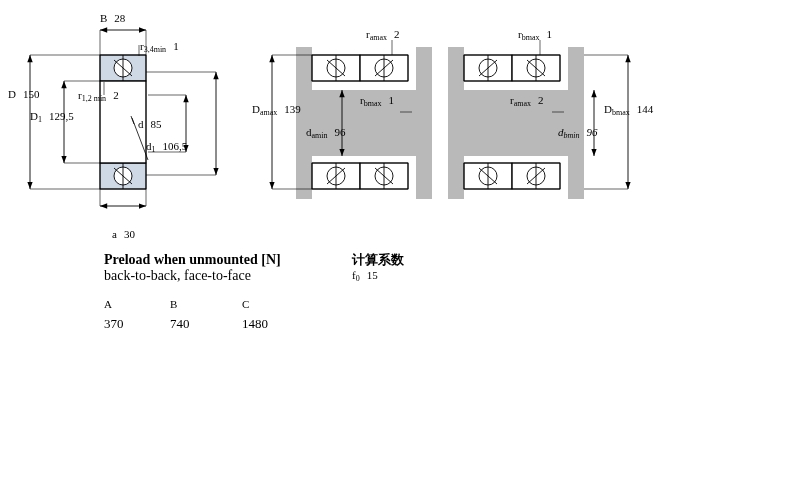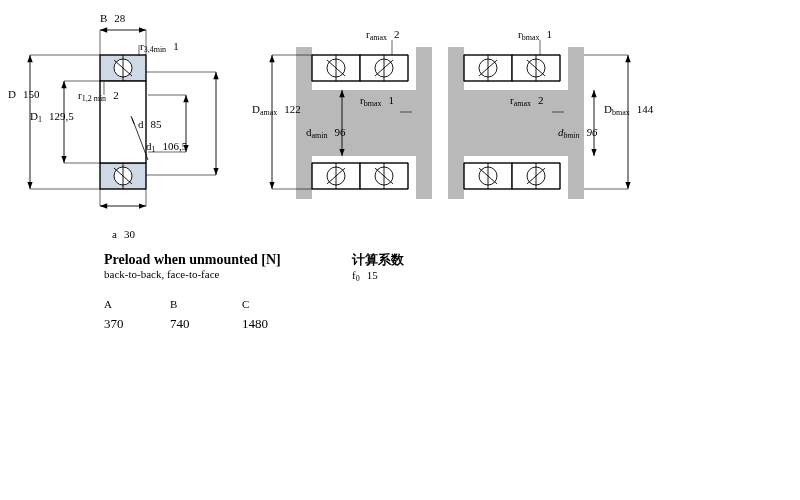--- a/index.html
+++ b/index.html
@@ -9,21 +9,21 @@
     font-family:"Liberation Serif", serif;
     color:#000;
     position:relative;
     overflow:hidden;
   }
   .canvas{position:absolute;left:0;top:0;width:800px;height:500px;}
   .lbl{position:absolute;font-size:11px;line-height:12px;white-space:nowrap;}
   .lbl .sub{font-size:8px;vertical-align:-2px;}
   .val{margin-left:7px;}
   .sect-title{position:absolute;font-size:14px;font-weight:bold;white-space:nowrap;}
-  .sect-sub{position:absolute;font-size:11px;white-space:nowrap;}
+  .sect-sub{position:absolute;font-size:14px;white-space:nowrap;}
   .tbl-h{position:absolute;font-size:11px;white-space:nowrap;}
   .tbl-v{position:absolute;font-size:13px;white-space:nowrap;}
   .cjk{font-family:"DejaVu Sans", sans-serif;font-size:13px;}
 </style>
 </head>
 <body>
 
 <svg class="canvas" viewBox="0 0 800 500">
   <defs>
     <marker id="arr" markerWidth="9" markerHeight="9" refX="8" refY="3" orient="auto" markerUnits="strokeWidth">
@@ -207,21 +207,21 @@
 
 <div class="lbl" style="left:366px;top:28px;">
   <span>r</span><span class="sub">amax</span><span class="val">2</span>
 </div>
 
 <div class="lbl" style="left:518px;top:28px;">
   <span>r</span><span class="sub">bmax</span><span class="val">1</span>
 </div>
 
 <div class="lbl" style="left:252px;top:103px;">
-  <span>D</span><span class="sub">amax</span><span class="val">122</span>
+  <span>D</span><span class="sub">amax</span><span class="val">139</span>
 </div>
 
 <div class="lbl" style="left:360px;top:94px;">
   <span>r</span><span class="sub">bmax</span><span class="val">1</span>
 </div>
 
 <div class="lbl" style="left:510px;top:94px;">
   <span>r</span><span class="sub">amax</span><span class="val">2</span>
 </div>
 

